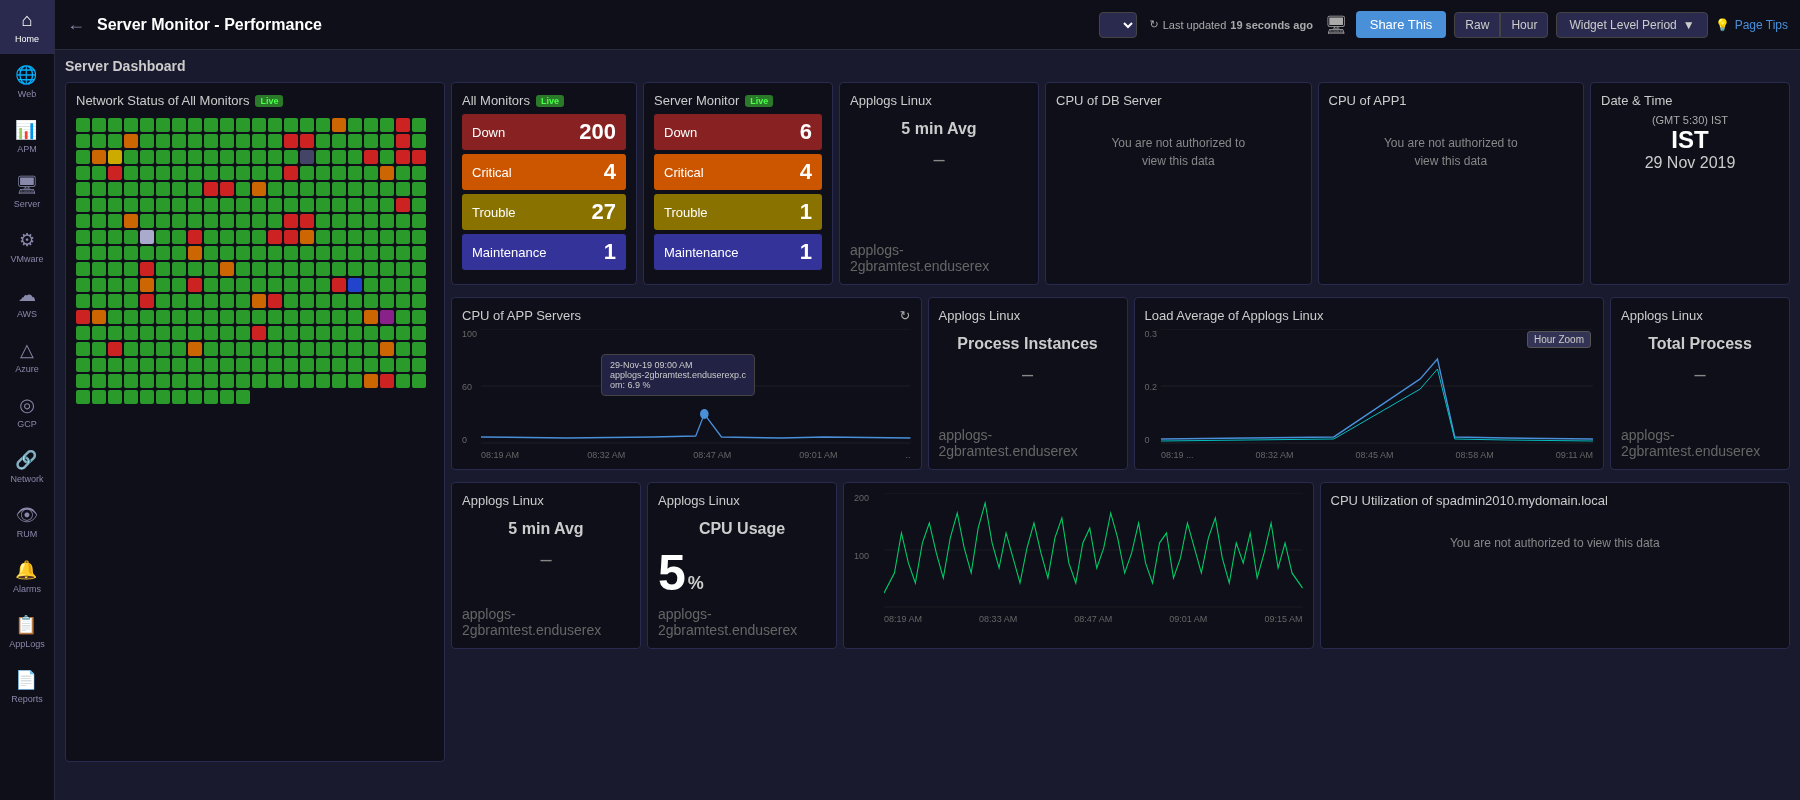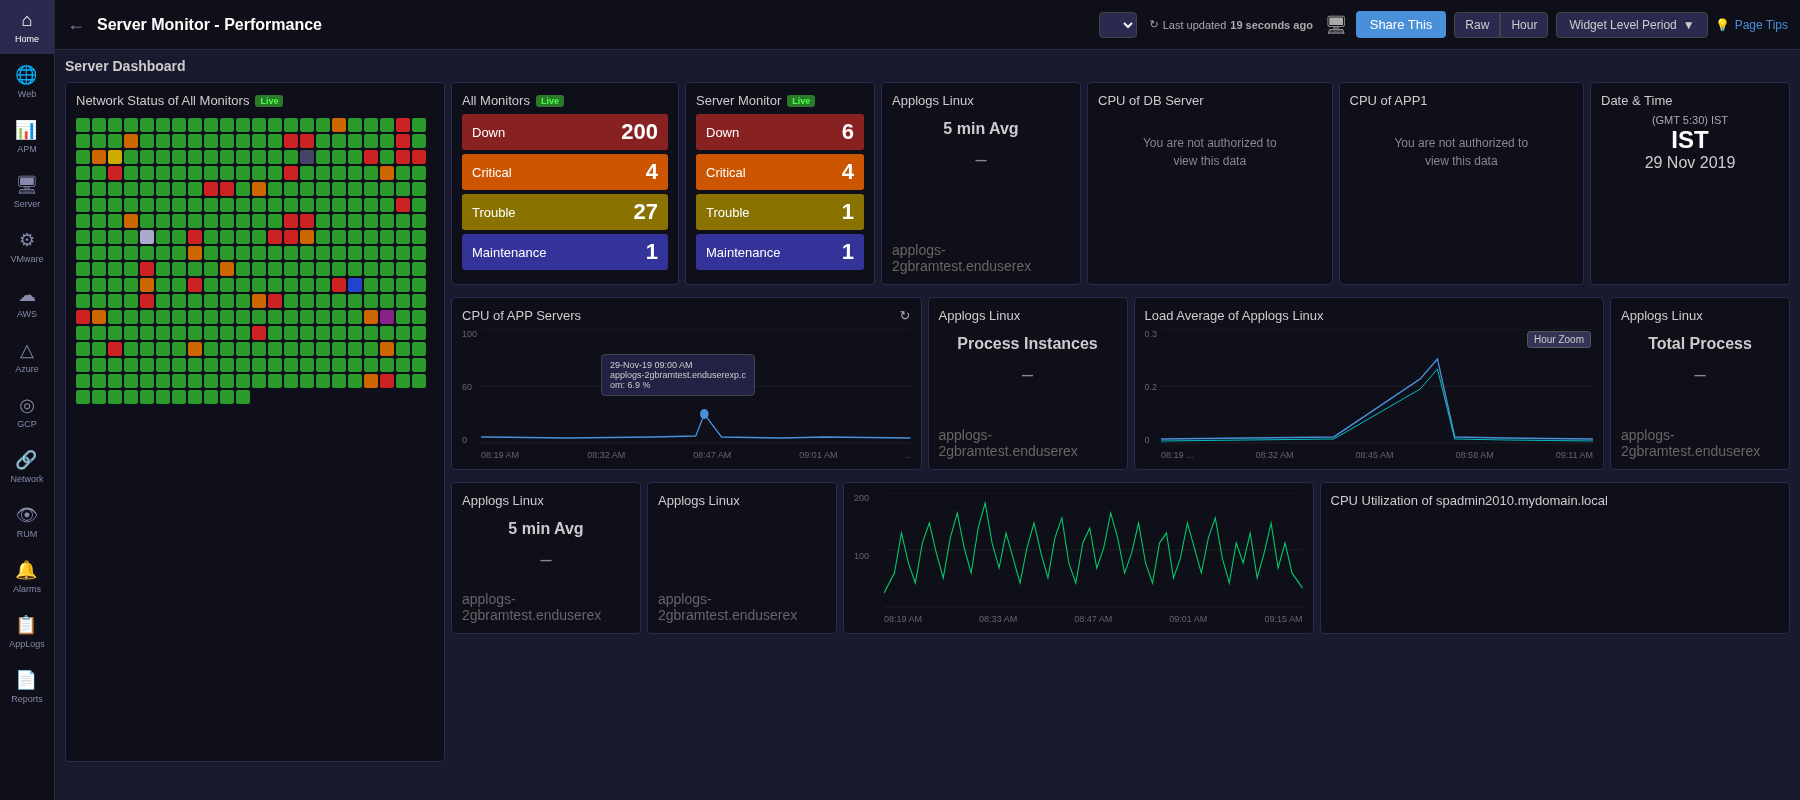--- a/index.html
+++ b/index.html
@@ -89,21 +89,21 @@
     }
     .widget-title { font-size: 13px; color: #ccc; margin-bottom: 6px; display: flex; align-items: center; gap: 6px; }
     .live-badge { background: #2a7a2a; color: #4aff4a; font-size: 9px; padding: 1px 5px; border-radius: 3px; font-weight: bold; }
 
     
     .monitor-widget { width: 380px; flex-shrink: 0; }
     .monitor-grid { display: flex; flex-wrap: wrap; gap: 2px; margin-top: 4px; }
     .monitor-dot { width: 14px; height: 14px; border-radius: 2px; }
 
     
-    .monitors-widget { width: 228px; flex-shrink: 0; }
+    .monitors-widget { width: 186px; flex-shrink: 0; }
     .status-row { display: flex; align-items: center; justify-content: space-between; border-radius: 3px; padding: 5px 10px; margin-bottom: 4px; }
     .status-row-down { background: #882222; }
     .status-row-critical { background: #cc5500; }
     .status-row-trouble { background: #8a7200; }
     .status-row-maintenance { background: #333399; }
     .status-count { font-size: 22px; font-weight: bold; color: #fff; }
     .status-label { font-size: 13px; color: #fff; }
 
     
     .server-monitor-widget { width: 190px; flex-shrink: 0; }
@@ -831,20 +831,27 @@
               <div class="widget-big-label">5 min Avg</div>
               <div class="widget-dash">–</div>
             </div>
             <div class="widget-footer">applogs-2gbramtest.enduserex</div>
           </div>
 
           <div class="widget applogs-cpu-widget">
             <div class="widget-title">
               <span>Applogs Linux</span>
             </div>
+            <div class="widget-center">
+              <div class="widget-big-label">CPU Usage</div>
+              <div class="cpu-usage-big">
+                <span>5</span>
+                <span class="cpu-usage-pct">%</span>
+              </div>
+            </div>
             <div class="widget-footer">applogs-2gbramtest.enduserex</div>
           </div>
 
           <div class="widget packets-widget">
             <div style="display:flex; height:130px;">
               <div style="display:flex; flex-direction:column; justify-content:space-between; font-size:9px; color:#666; padding-right:4px; padding-bottom:14px; width:30px;">
                 <span>200</span>
                 <span>100</span>
                 <span></span>
               </div>
@@ -864,20 +871,21 @@
                   <span>09:15 AM</span>
                 </div>
               </div>
             </div>
           </div>
 
           <div class="widget cpu-util-widget">
             <div class="widget-title">
               <span>CPU Utilization of spadmin2010.mydomain.local</span>
             </div>
+            <div class="auth-text">You are not authorized to view this data</div>
           </div>
 
         </div>
 
       </div>
     </div>
   </div>
 </div>
 
 </body></html>

